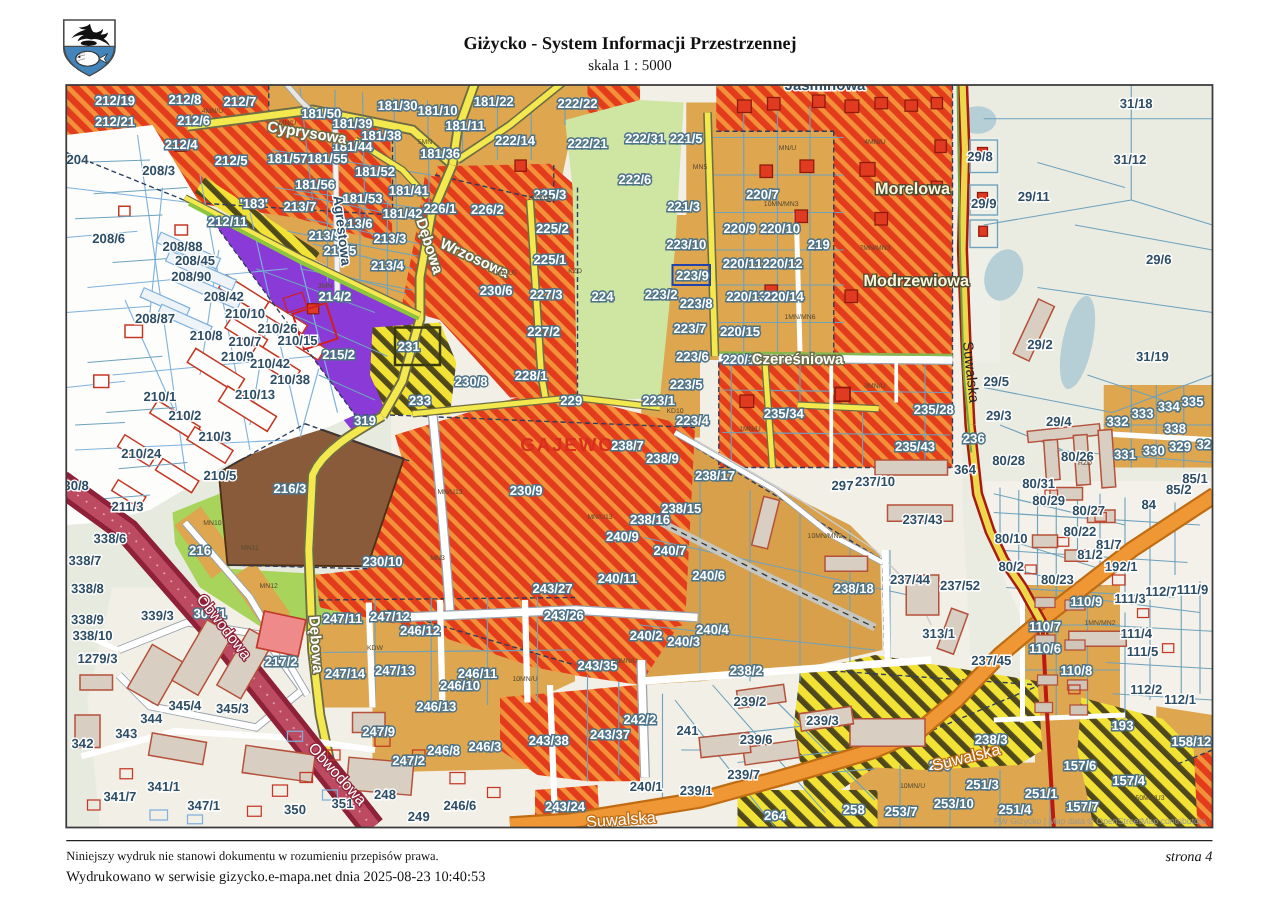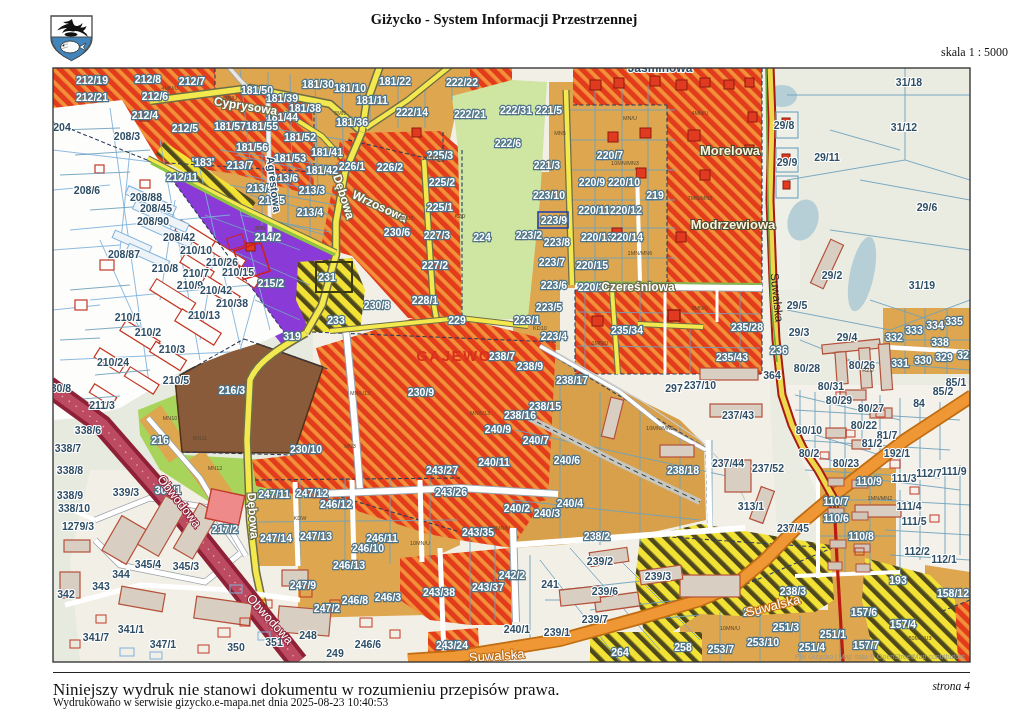--- a/index.html
+++ b/index.html
@@ -6,23 +6,23 @@
  font-family:"Liberation Sans",sans-serif;}
 .ser{font-family:"Liberation Serif",serif;}
 text{font-family:"Liberation Sans",sans-serif;}
 .lb{font-size:10.5px;fill:#ffffff;stroke:#4d7389;stroke-width:2.4px;paint-order:stroke;text-anchor:middle;font-weight:bold;}
 .lbd{font-size:10.5px;fill:#2e4e66;stroke:#ffffff;stroke-width:2.2px;paint-order:stroke;text-anchor:middle;font-weight:bold;}
 .st{font-size:11px;fill:#ffffff;stroke:#6b6b46;stroke-width:2.4px;paint-order:stroke;text-anchor:middle;font-weight:bold;}
 .mi{font-size:5.5px;fill:#5a4a30;text-anchor:middle;}
 </style></head><body>
 <div id="page">
 
-<div class="ser" style="position:absolute;left:0;top:11px;width:1008px;text-align:center;font-size:14.5px;font-weight:bold;color:#111;">Giżycko - System Informacji Przestrzennej</div>
-
-<div class="ser" style="position:absolute;left:0;top:45px;width:1008px;text-align:right;font-size:12px;color:#111;">skala 1 : 5000</div>
+<div class="ser" style="position:absolute;left:0;top:27px;width:1008px;text-align:center;font-size:14.5px;font-weight:bold;color:#111;">Giżycko - System Informacji Przestrzennej</div>
+
+<div class="ser" style="position:absolute;left:0;top:45px;width:1008px;text-align:center;font-size:12px;color:#111;">skala 1 : 5000</div>
 
 <svg style="position:absolute;left:50px;top:15px;" width="44" height="47" viewBox="0 0 44 47">
  <path d="M1,1 h41 v22 q0,13 -20.5,22 Q1,36 1,23 Z" fill="#ffffff" stroke="#4a4a4a" stroke-width="1.3"></path>
  <path d="M1.4,22 q0,14 20.1,23.7 Q41.6,36 41.6,22 Z" fill="#4285bd" stroke="#4a4a4a" stroke-width="1"></path>
  <path d="M22,4 q-3,3 -9,3 q3,2 6,1.5 q-8,2 -12,7 q6,-3 10,-2.5 q-4,2 -5,5 q4,-2.5 8,-2 l3,0.5 q3,-1 7,0.5 q5,2 8,5 q-1.5,-4 -5,-6 q3,-2 3.5,-5 q-3,2 -6,1.5 q2,-2 2,-4.5 q-2,2.5 -5,3 q-3,0.5 -4,-2 q-1,-2.5 -1.5,-5 Z" fill="#111111"></path>
  <ellipse cx="21" cy="19.5" rx="6.5" ry="2.2" fill="#111111"></ellipse>
  <ellipse cx="20" cy="32" rx="9.5" ry="6" fill="#fbfbfb" stroke="#333" stroke-width="0.9"></ellipse>
  <path d="M29,32 l7,-4 -2.5,4 2.5,4 Z" fill="#fbfbfb" stroke="#333" stroke-width="0.8"></path>
  <path d="M13,29 q2,-2 5,-2 M11,31.5 q3,-2.5 7,-2.5 M12,34 q3,-2 6,-2" stroke="#888" stroke-width="0.6" fill="none"></path>
  <circle cx="13.5" cy="30.5" r="0.9" fill="#222"></circle>
@@ -866,17 +866,17 @@
 <text class="mi" x="540" y="330">KD10</text>
 <text class="mi" x="660" y="430">10MN/MN2</text>
 </g>
 </g>
 
 <rect x="53" y="68" width="917" height="594" fill="none" stroke="#3a3a3a" stroke-width="1.4"></rect>
 </svg>
 
 <div style="position:absolute;left:53px;top:672px;width:917px;border-top:1.5px solid #222;"></div>
 
-<div class="ser" style="position:absolute;left:53px;top:680px;font-size:17px;color:#111;">Niniejszy wydruk nie stanowi dokumentu w rozumieniu przepisów prawa.</div>
+<div class="ser" style="position:absolute;left:53px;top:680px;font-size:10px;color:#111;">Niniejszy wydruk nie stanowi dokumentu w rozumieniu przepisów prawa.</div>
 
 <div class="ser" style="position:absolute;left:53px;top:696px;font-size:11.5px;color:#111;">Wydrukowano w serwisie gizycko.e-mapa.net dnia 2025-08-23 10:40:53</div>
 
 <div class="ser" style="position:absolute;right:54px;top:680px;font-size:11.5px;font-style:italic;color:#111;">strona 4</div>
 </div>
 </body></html>

